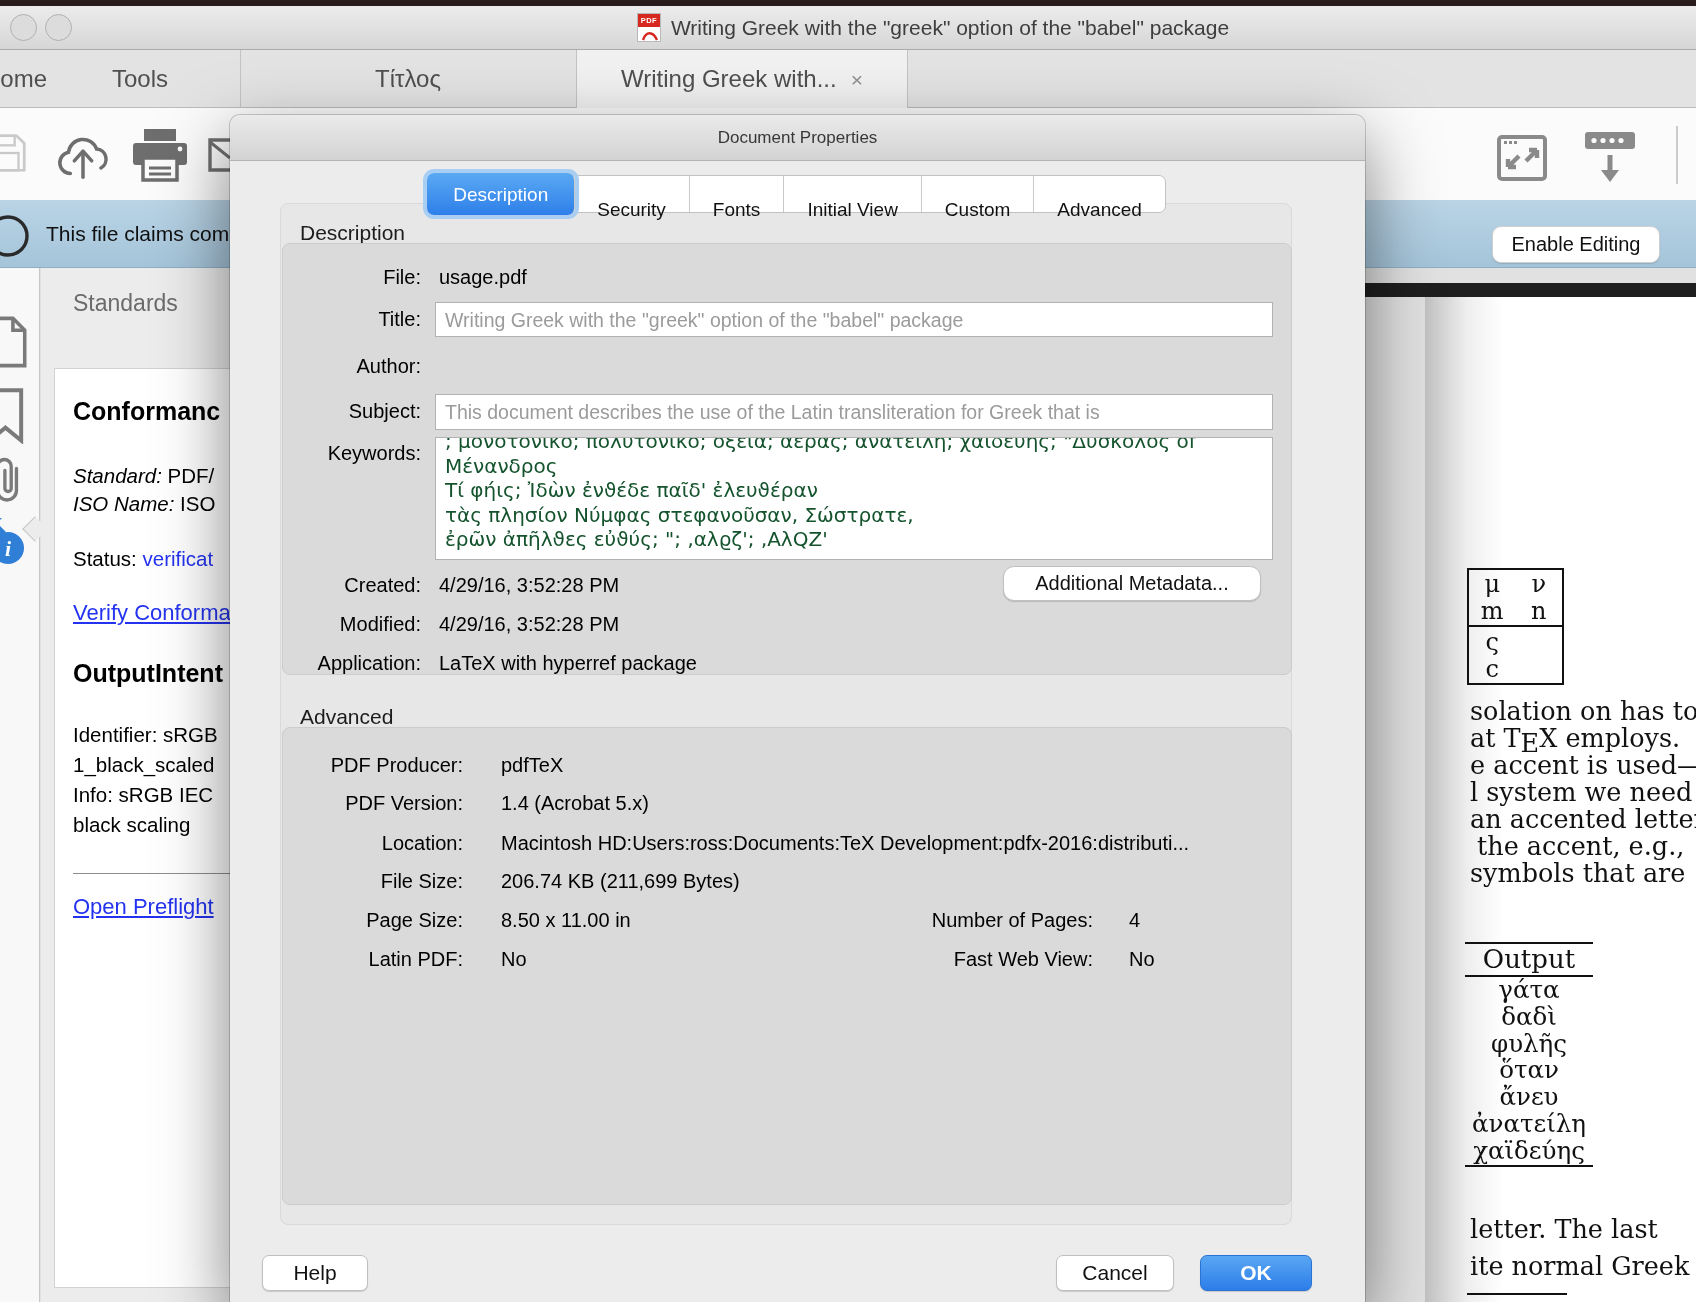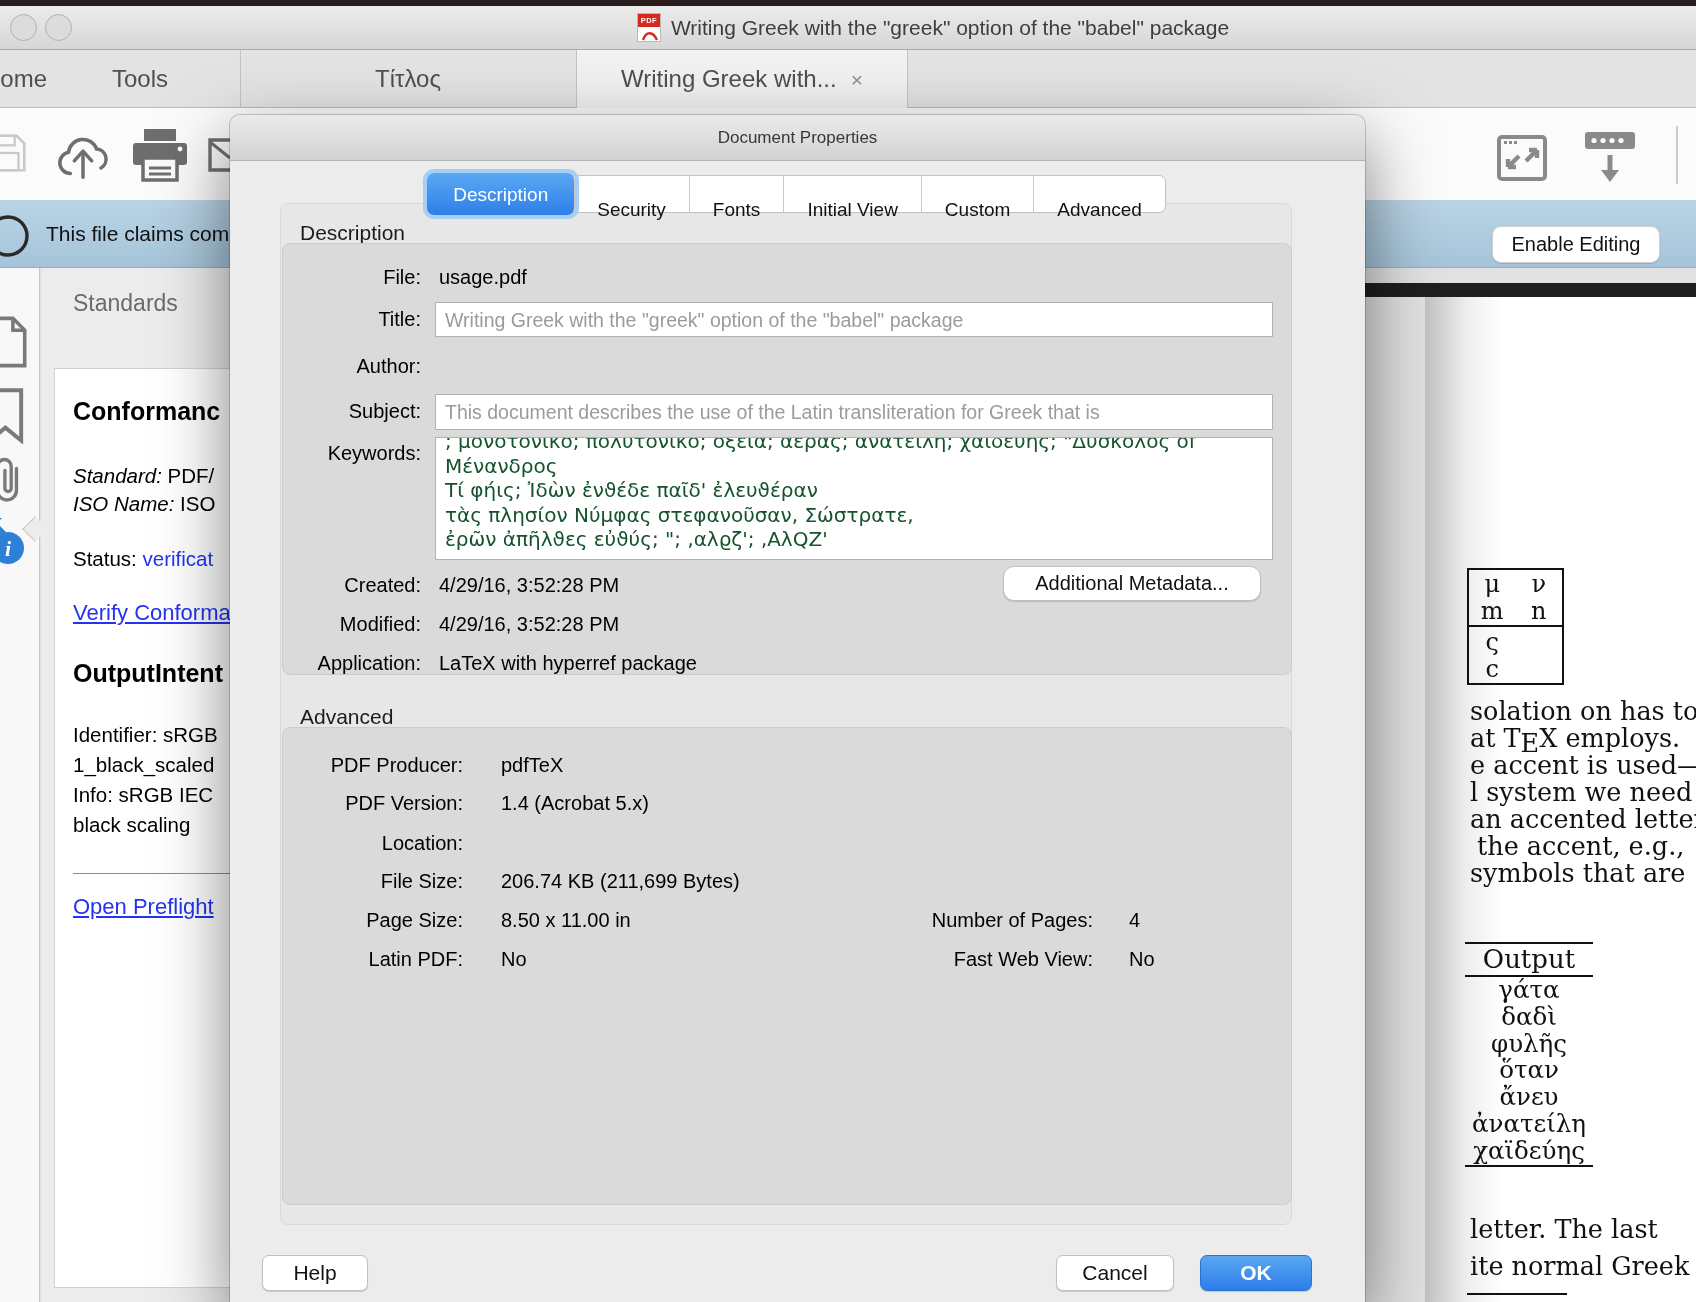--- a/index.html
+++ b/index.html
@@ -329,20 +329,21 @@
   <div class="sect-label" style="left:70px;top:590px">Advanced</div>
 
   <div class="gbox" style="top:612px;height:478px">
     <div class="alabel" style="top:26px">PDF Producer:</div>
     <div class="avalue" style="top:26px">pdfTeX</div>
 
     <div class="alabel" style="top:64px">PDF Version:</div>
     <div class="avalue" style="top:64px">1.4 (Acrobat 5.x)</div>
 
     <div class="alabel" style="top:104px">Location:</div>
+    <div class="avalue" style="top:104px">Macintosh HD:Users:ross:Documents:TeX Development:pdfx-2016:distributi...</div>
 
     <div class="alabel" style="top:142px">File Size:</div>
     <div class="avalue" style="top:142px">206.74 KB (211,699 Bytes)</div>
 
     <div class="alabel" style="top:181px">Page Size:</div>
     <div class="avalue" style="top:181px">8.50 x 11.00 in</div>
     <div class="alabel2" style="top:181px">Number of Pages:</div>
     <div class="avalue2" style="top:181px">4</div>
 
     <div class="alabel" style="top:220px">Latin PDF:</div>

